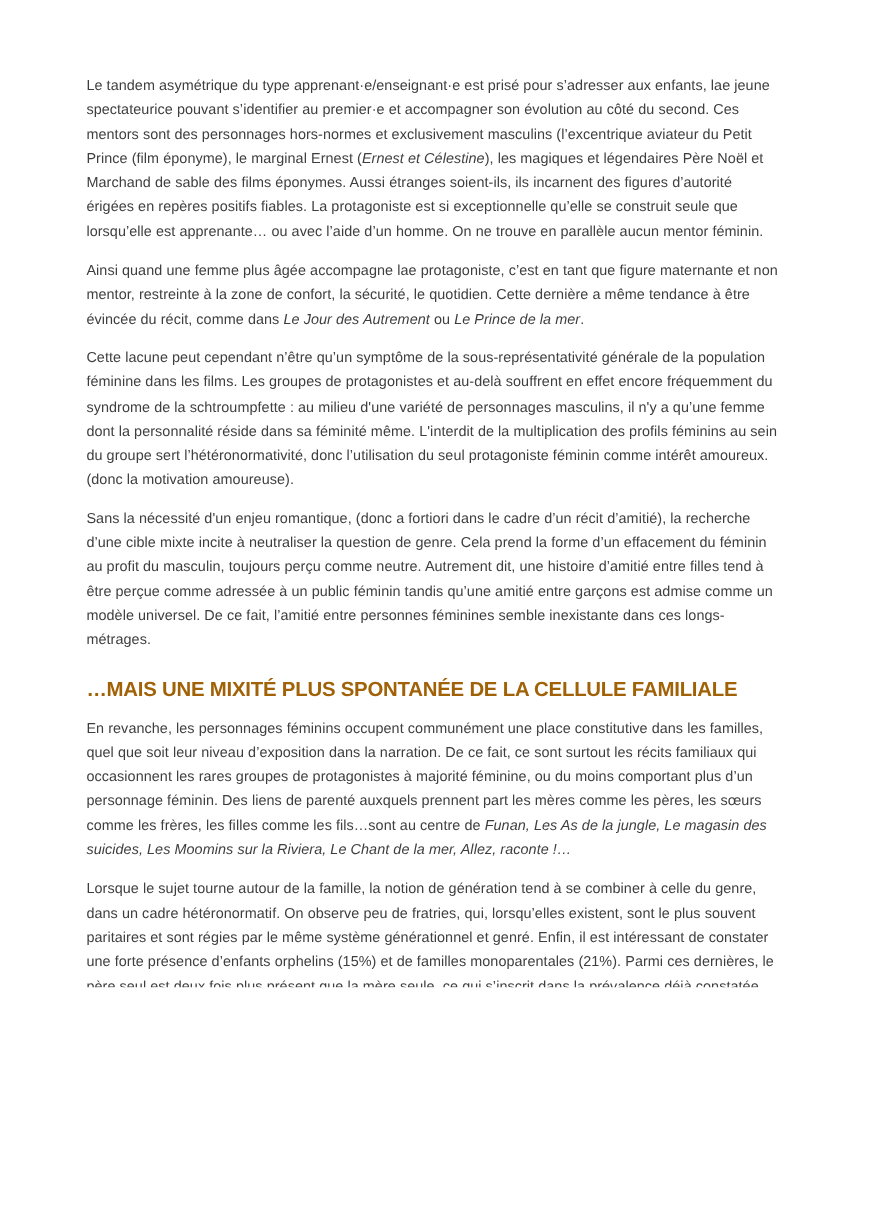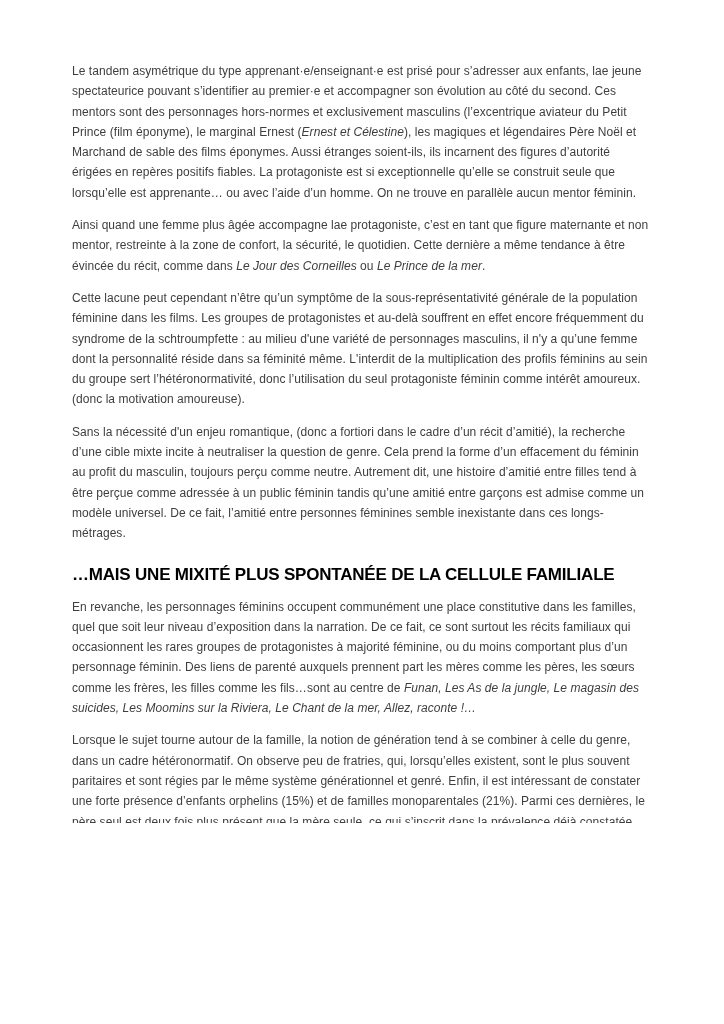--- a/index.html
+++ b/index.html
@@ -27,30 +27,30 @@
   }
   .para i {
     font-style: italic;
   }
   .section-heading {
     margin: 20px 0 12px 0;
     font-size: 17px;
     line-height: 21px;
     font-weight: 700;
     letter-spacing: -0.2px;
-    color: #000000;
+    color: #a16207;
     text-transform: none;
   }
 </style>
 </head>
 <body>
 
 <div class="page">
   <p class="para"><span>Le tandem asymétrique du type apprenant·e/enseignant·e est prisé pour s’adresser aux enfants, lae jeune spectateurice pouvant s’identifier au premier·e et accompagner son évolution au côté du second. Ces mentors sont des personnages hors-normes et exclusivement masculins (l’excentrique aviateur du Petit Prince (film éponyme), le marginal Ernest (</span><i>Ernest et Célestine</i><span>), les magiques et légendaires Père Noël et Marchand de sable des films éponymes. Aussi étranges soient-ils, ils incarnent des figures d’autorité érigées en repères positifs fiables. La protagoniste est si exceptionnelle qu’elle se construit seule que lorsqu’elle est apprenante… ou avec l’aide d’un homme. On ne trouve en parallèle aucun mentor féminin.</span></p>
-  <p class="para"><span>Ainsi quand une femme plus âgée accompagne lae protagoniste, c’est en tant que figure maternante et non mentor, restreinte à la zone de confort, la sécurité, le quotidien. Cette dernière a même tendance à être évincée du récit, comme dans </span><i>Le Jour des Corneilles</i><span> ou </span><i>Le Prince de la mer</i><span>.</span></p>
+  <p class="para"><span>Ainsi quand une femme plus âgée accompagne lae protagoniste, c’est en tant que figure maternante et non mentor, restreinte à la zone de confort, la sécurité, le quotidien. Cette dernière a même tendance à être évincée du récit, comme dans </span><i>Le Jour des Autrement</i><span> ou </span><i>Le Prince de la mer</i><span>.</span></p>
   <p class="para"><span>Cette lacune peut cependant n’être qu’un symptôme de la sous-représentativité générale de la population féminine dans les films. Les groupes de protagonistes et au-delà souffrent en effet encore fréquemment du syndrome de la schtroumpfette : au milieu d'une variété de personnages masculins, il n'y a qu’une femme dont la personnalité réside dans sa féminité même. L'interdit de la multiplication des profils féminins au sein du groupe sert l’hétéronormativité, donc l’utilisation du seul protagoniste féminin comme intérêt amoureux. (donc la motivation amoureuse).</span></p>
   <p class="para"><span>Sans la nécessité d'un enjeu romantique, (donc a fortiori dans le cadre d’un récit d’amitié), la recherche d’une cible mixte incite à neutraliser la question de genre. Cela prend la forme d’un effacement du féminin au profit du masculin, toujours perçu comme neutre. Autrement dit, une histoire d’amitié entre filles tend à être perçue comme adressée à un public féminin tandis qu’une amitié entre garçons est admise comme un modèle universel. De ce fait, l’amitié entre personnes féminines semble inexistante dans ces longs-métrages.</span></p>
 
   <h2 class="section-heading">…MAIS UNE MIXITÉ PLUS SPONTANÉE DE LA CELLULE FAMILIALE</h2>
 
   <p class="para"><span>En revanche, les personnages féminins occupent communément une place constitutive dans les familles, quel que soit leur niveau d’exposition dans la narration. De ce fait, ce sont surtout les récits familiaux qui occasionnent les rares groupes de protagonistes à majorité féminine, ou du moins comportant plus d’un personnage féminin. Des liens de parenté auxquels prennent part les mères comme les pères, les sœurs comme les frères, les filles comme les fils…sont au centre de </span><i>Funan, Les As de la jungle, Le magasin des suicides, Les Moomins sur la Riviera, Le Chant de la mer, Allez, raconte !…</i></p>
   <p class="para"><span>Lorsque le sujet tourne autour de la famille, la notion de génération tend à se combiner à celle du genre, dans un cadre hétéronormatif. On observe peu de fratries, qui, lorsqu’elles existent, sont le plus souvent paritaires et sont régies par le même système générationnel et genré. Enfin, il est intéressant de constater une forte présence d’enfants orphelins (15%) et de familles monoparentales (21%). Parmi ces dernières, le père seul est deux fois plus présent que la mère seule, ce qui s’inscrit dans la prévalence déjà constatée des personnages masculins.</span></p>
 </div>
 
 </body></html>

